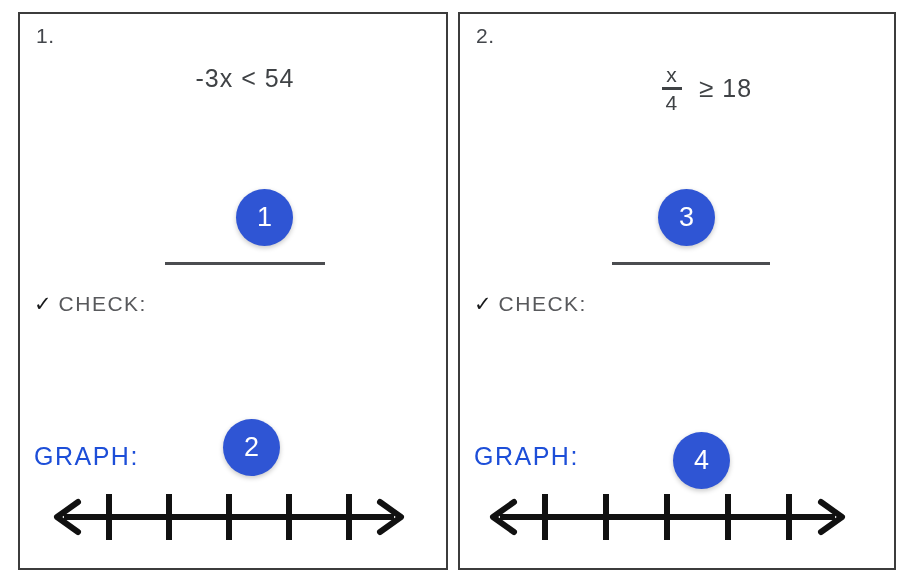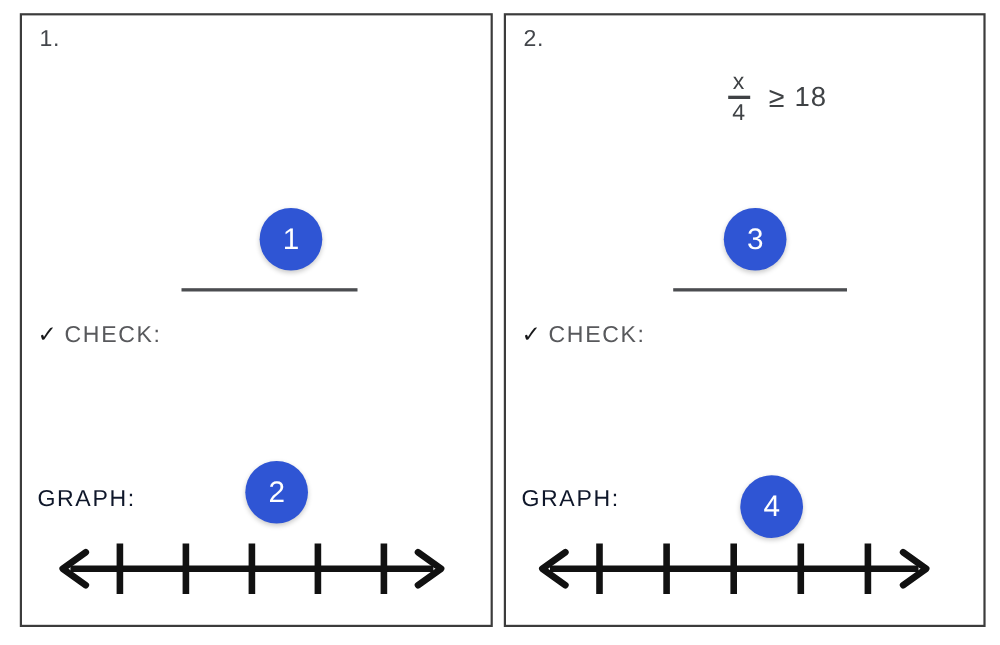--- a/index.html
+++ b/index.html
@@ -111,22 +111,22 @@
     color: #17181a;
     font-size: 21px;
     margin-right: 7px;
     letter-spacing: 0;
   }
 
   .graph-row {
     position: absolute;
     left: 14px;
     top: 428px;
-    font-size: 21px;
-    color: #0f172a;
+    font-size: 25px;
+    color: #1d4ed8;
     letter-spacing: 1.5px;
   }
 
   .number-line {
     position: absolute;
     top: 472px;
   }
   .panel-left .number-line { left: 24px; }
   .panel-right .number-line { left: 20px; }
 
@@ -152,20 +152,23 @@
 </style>
 </head>
 <body>
 
 <div class="worksheet">
 
   <div class="problem-panel panel-left">
 
     <div class="problem-number">1.</div>
 
+    <div class="expression">
+      <span>-3x &lt; 54</span>
+    </div>
 
     <div class="badge badge-answer-left">1</div>
 
     <div class="answer-blank"></div>
 
     <div class="check-row">
       <span class="check-mark">✓</span>
       <span>CHECK:</span>
     </div>
 

